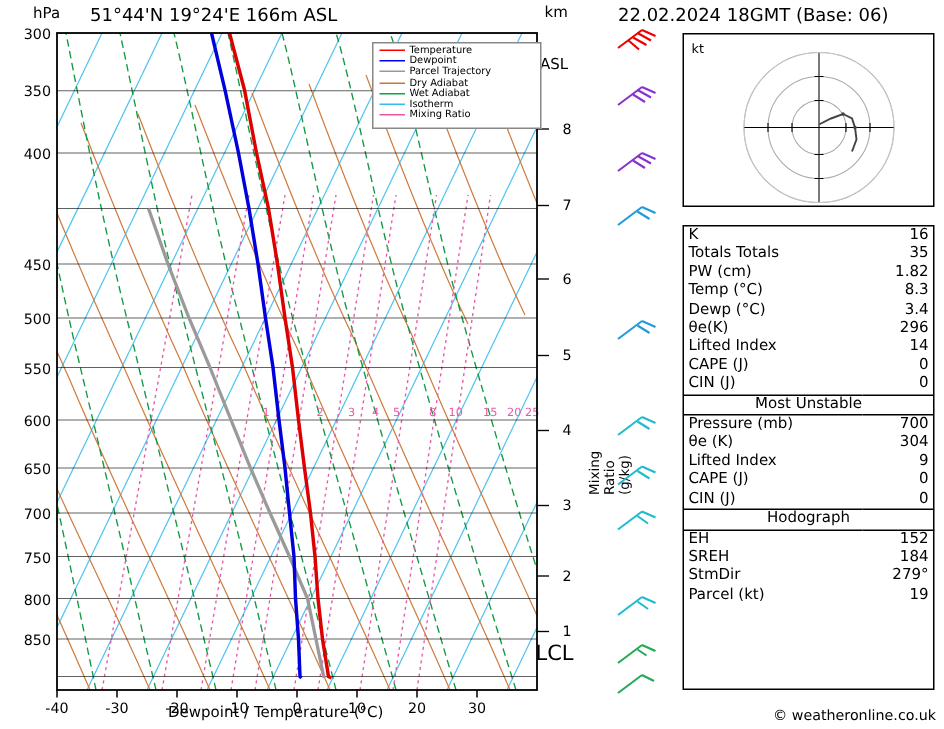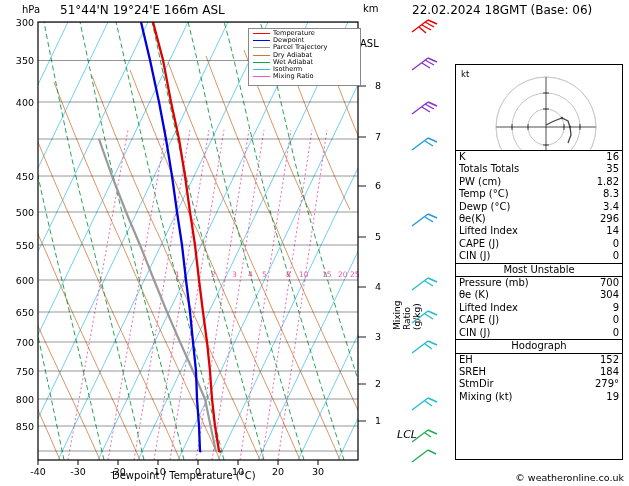--- a/index.html
+++ b/index.html
@@ -312,23 +312,23 @@
       <line x1="30" y1="412" x2="39" y2="416"></line>
       <line x1="27" y1="415" x2="33" y2="419"></line>
     </g>
 
     <g stroke="#22aa55" stroke-width="1.4" fill="none">
       <line x1="14" y1="444" x2="30" y2="432"></line>
       <line x1="30" y1="432" x2="38" y2="436"></line>
     </g>
   </svg>
 
-  <div class="lbl" style="left:397px;top:428px;font-size:11px;font-style:italic;">LCL</div>
-
-  <div class="panel" style="left:455px;top:22px;width:168px;height:116px;margin-top:42px;">
+  <div class="lbl" style="left:357px;top:428px;font-size:14px;">LCL</div>
+
+  <div class="panel" style="left:455px;top:22px;width:168px;height:116px;">
     <svg width="166" height="120" viewBox="0 0 166 120">
       <text x="5" y="12" font-size="8.5" fill="#000" font-family="DejaVu Sans, sans-serif">kt</text>
 
       <g fill="none" stroke="#aaaaaa" stroke-width="0.7">
         <circle cx="90" cy="62" r="18"></circle>
         <circle cx="90" cy="62" r="34"></circle>
         <circle cx="90" cy="62" r="50"></circle>
       </g>
 
       <g stroke="#000000" stroke-width="0.7">
@@ -429,21 +429,21 @@
       </tr>
       <tr>
         <td>SREH</td>
         <td class="r">184</td>
       </tr>
       <tr>
         <td>StmDir</td>
         <td class="r">279°</td>
       </tr>
       <tr>
-        <td>Mixing (kt)</td>
+        <td>Parcel (kt)</td>
         <td class="r">19</td>
       </tr>
     </tbody>
       </table>
   </div>
 
   <div class="footer">© weatheronline.co.uk</div>
 
 </div>
 

